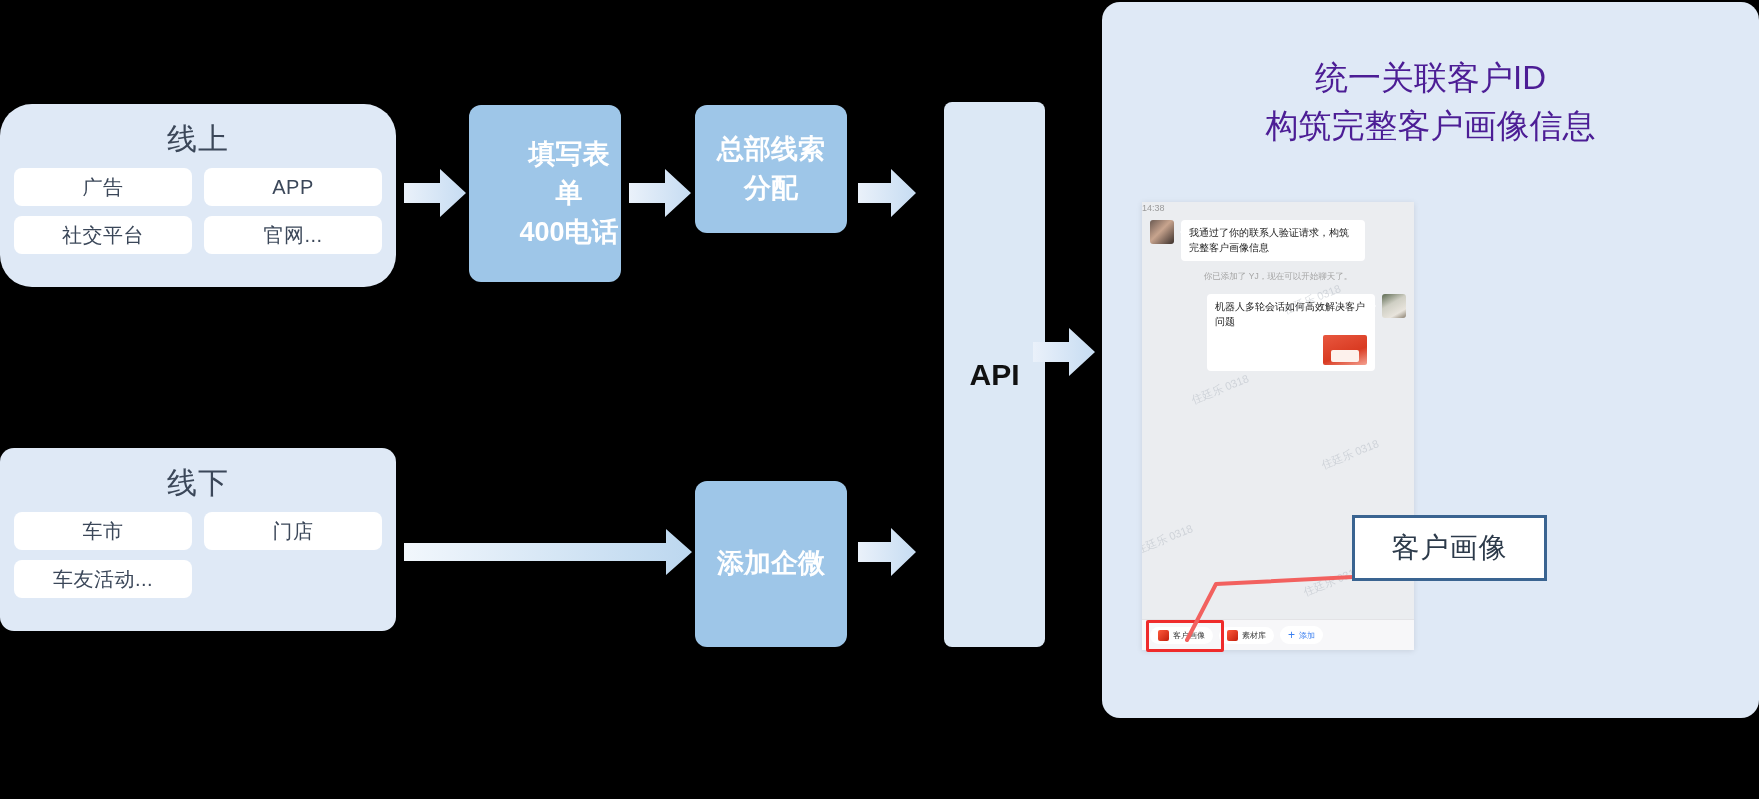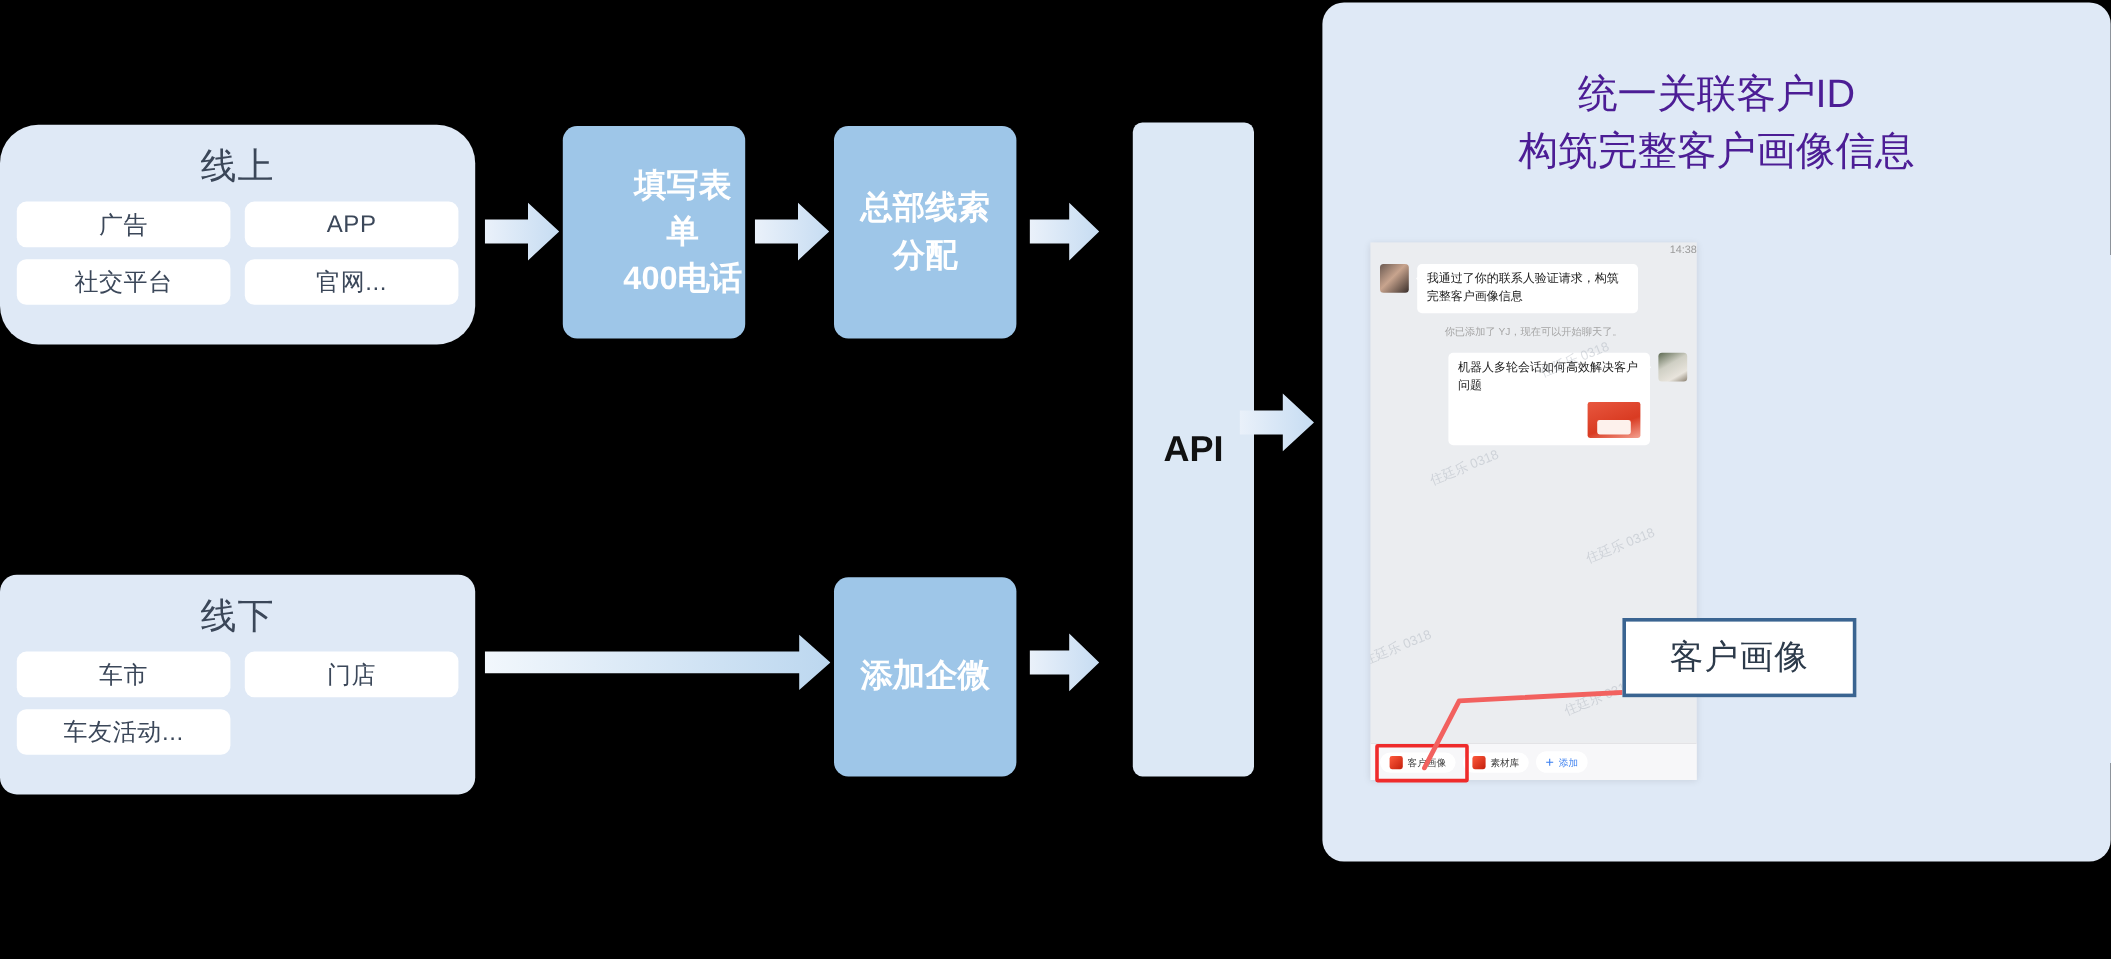--- a/index.html
+++ b/index.html
@@ -103,21 +103,21 @@
 
   
   .chat-mock {
     position: absolute;
     background: #ebedf0;
     box-shadow: 0 1px 6px rgba(0,0,0,0.10);
     overflow: hidden;
     box-sizing: border-box;
   }
   .chat-time {
-    text-align: right;
+    text-align: left;
     color: #9b9b9b;
     font-size: 9px;
     padding-top: 1px;
   }
   .msg-row { display: flex; padding: 7px 8px 0 8px; align-items: flex-start; }
   .msg-row.out { justify-content: flex-end; }
   .avatar {
     width: 24px; height: 24px; border-radius: 3px; flex: none;
     background: linear-gradient(135deg,#6b5a52 0%, #c8a48e 45%, #3a2f2b 100%);
     position: relative;
@@ -224,21 +224,21 @@
   <div class="source-box" style="left:0px; top:104px; width:396px; height:183px;border-radius:32px;">
     <div class="source-title">线上</div>
     <div class="chip-grid">
       <div class="chip">广告</div>
       <div class="chip">APP</div>
       <div class="chip">社交平台</div>
       <div class="chip">官网...</div>
     </div>
   </div>
 
-  <div class="source-box" style="left:0px; top:479px; width:396px; height:183px;">
+  <div class="source-box" style="left:0px; top:448px; width:396px; height:183px;">
     <div class="source-title">线下</div>
     <div class="chip-grid">
       <div class="chip">车市</div>
       <div class="chip">门店</div>
       <div class="chip">车友活动...</div>
     </div>
   </div>
 
   <svg class="arrow" style="left:404px; top:168px;" width="62" height="50" viewBox="0 0 62 50">
     <defs>
@@ -258,21 +258,21 @@
   <svg class="arrow" style="left:629px; top:168px;" width="62" height="50" viewBox="0 0 62 50">
     <defs>
       <linearGradient id="gB" x1="0" y1="0" x2="1" y2="0">
         <stop offset="0%" stop-color="#eaf1fa"></stop>
           <stop offset="100%" stop-color="#c6dcf2"></stop>
       </linearGradient>
     </defs>
     <path d="M0 15 L36 15 L36 1 L62 25 L36 49 L36 35 L0 35 Z" fill="url(#gB)"></path>
   </svg>
 
-  <div class="proc" style="left:695px; top:105px; width:152px; height:177px;">
+  <div class="proc" style="left:695px; top:105px; width:152px; height:128px;">
     <span>总部线索
 分配</span>
   </div>
 
   <svg class="arrow" style="left:858px; top:168px;" width="58" height="50" viewBox="0 0 58 50">
     <defs>
       <linearGradient id="gC" x1="0" y1="0" x2="1" y2="0">
         <stop offset="0%" stop-color="#eaf1fa"></stop>
           <stop offset="100%" stop-color="#c6dcf2"></stop>
       </linearGradient>

